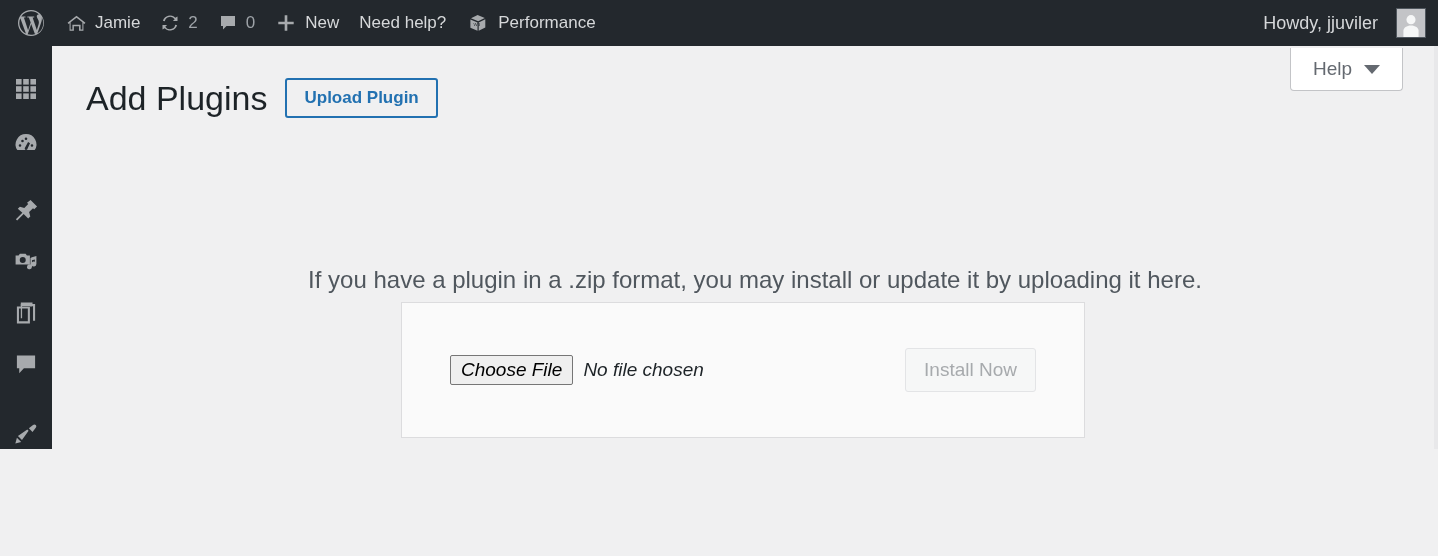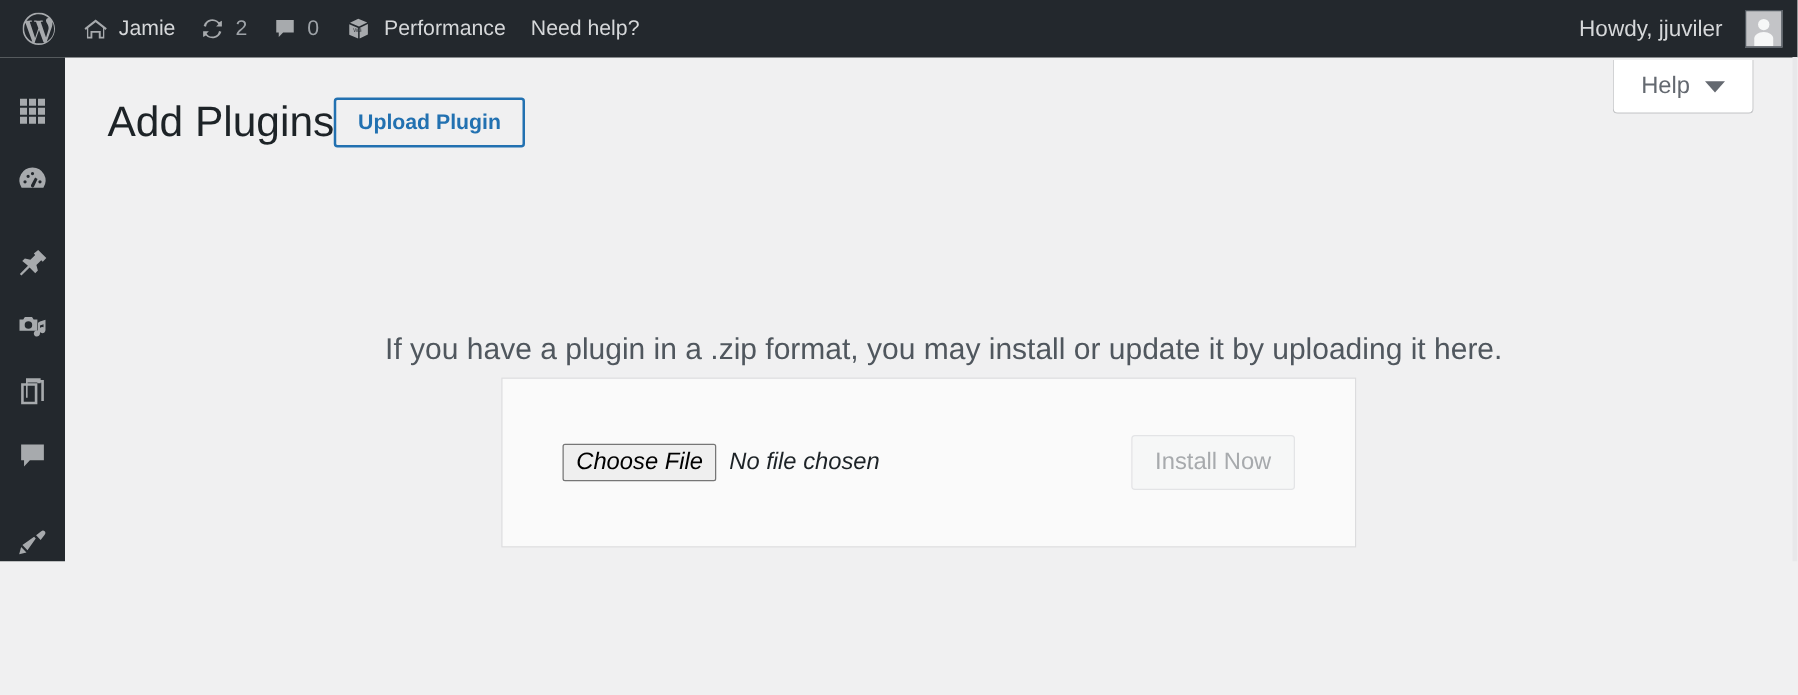--- a/index.html
+++ b/index.html
@@ -95,21 +95,21 @@
     cursor: pointer; user-select: none;
   }
   .help-caret {
     width: 0; height: 0;
     border-style: solid; border-width: 9px 8px 0 8px;
     border-color: #646970 transparent transparent transparent;
   }
 
   .page-head {
     position: absolute; top: 32px; left: 34px;
-    display: flex; align-items: center; 
+    display: flex; align-items: center; gap: 18px;
   }
   h1.page-title {
     margin: 0; padding: 0;
     font-size: 34px; font-weight: 400; color: #1d2327;
     line-height: 1.2;
   }
   .upload-plugin-btn {
     display: inline-flex; align-items: center; justify-content: center;
     height: 40px; padding: 0 17px;
     background: transparent;
@@ -200,33 +200,41 @@
 
       <div class="ab-item">
         <span class="ab-icon">
           <svg width="20" height="20" viewBox="0 0 20 20">
               <path d="M3 3h14v10H8.5L5 16.5V13H3V3z"></path>
             </svg>
         </span>
         <span class="num">0</span>
       </div>
 
+      <div class="ab-item">
+        <span class="ab-icon">
+          <svg width="22" height="22" viewBox="0 0 20 20">
+              <path d="M8.8 3h2.4v5.8H17v2.4h-5.8V17H8.8v-5.8H3V8.8h5.8V3z"></path>
+            </svg>
+        </span>
+        <span>New</span>
+      </div>
+
+      <div class="ab-item">
+        <span>Need help?</span>
+      </div>
 
       <div class="ab-item">
         <span class="ab-icon">
           <svg width="24" height="24" viewBox="0 0 24 24">
               <path d="M5 7.2 11.6 4l7.2 3-6.6 3.2L5 7.2zm-.6 1.2 7.1 3v8.4l-7.1-3V8.4zm8.3 11.4v-8.4l6.6-3.2v8.4l-6.6 3.2z"></path>
               <text x="7.6" y="14.6" font-size="4.4" fill="#23282d" font-family="sans-serif">W3</text>
             </svg>
         </span>
         <span>Performance</span>
-      </div>
-
-      <div class="ab-item">
-        <span>Need help?</span>
       </div>
     </div>
 
     <div class="ab-right">
       <div class="ab-item">
         <span class="howdy">Howdy, jjuviler</span>
         <span class="avatar-box">
           <svg width="26" height="26" viewBox="0 0 24 24">
               <circle cx="12" cy="8" r="4.2"></circle>
               <path d="M12 13.4c-4 0-7 2.2-7 4.9V24h14v-5.7c0-2.7-3-4.9-7-4.9z"></path>

